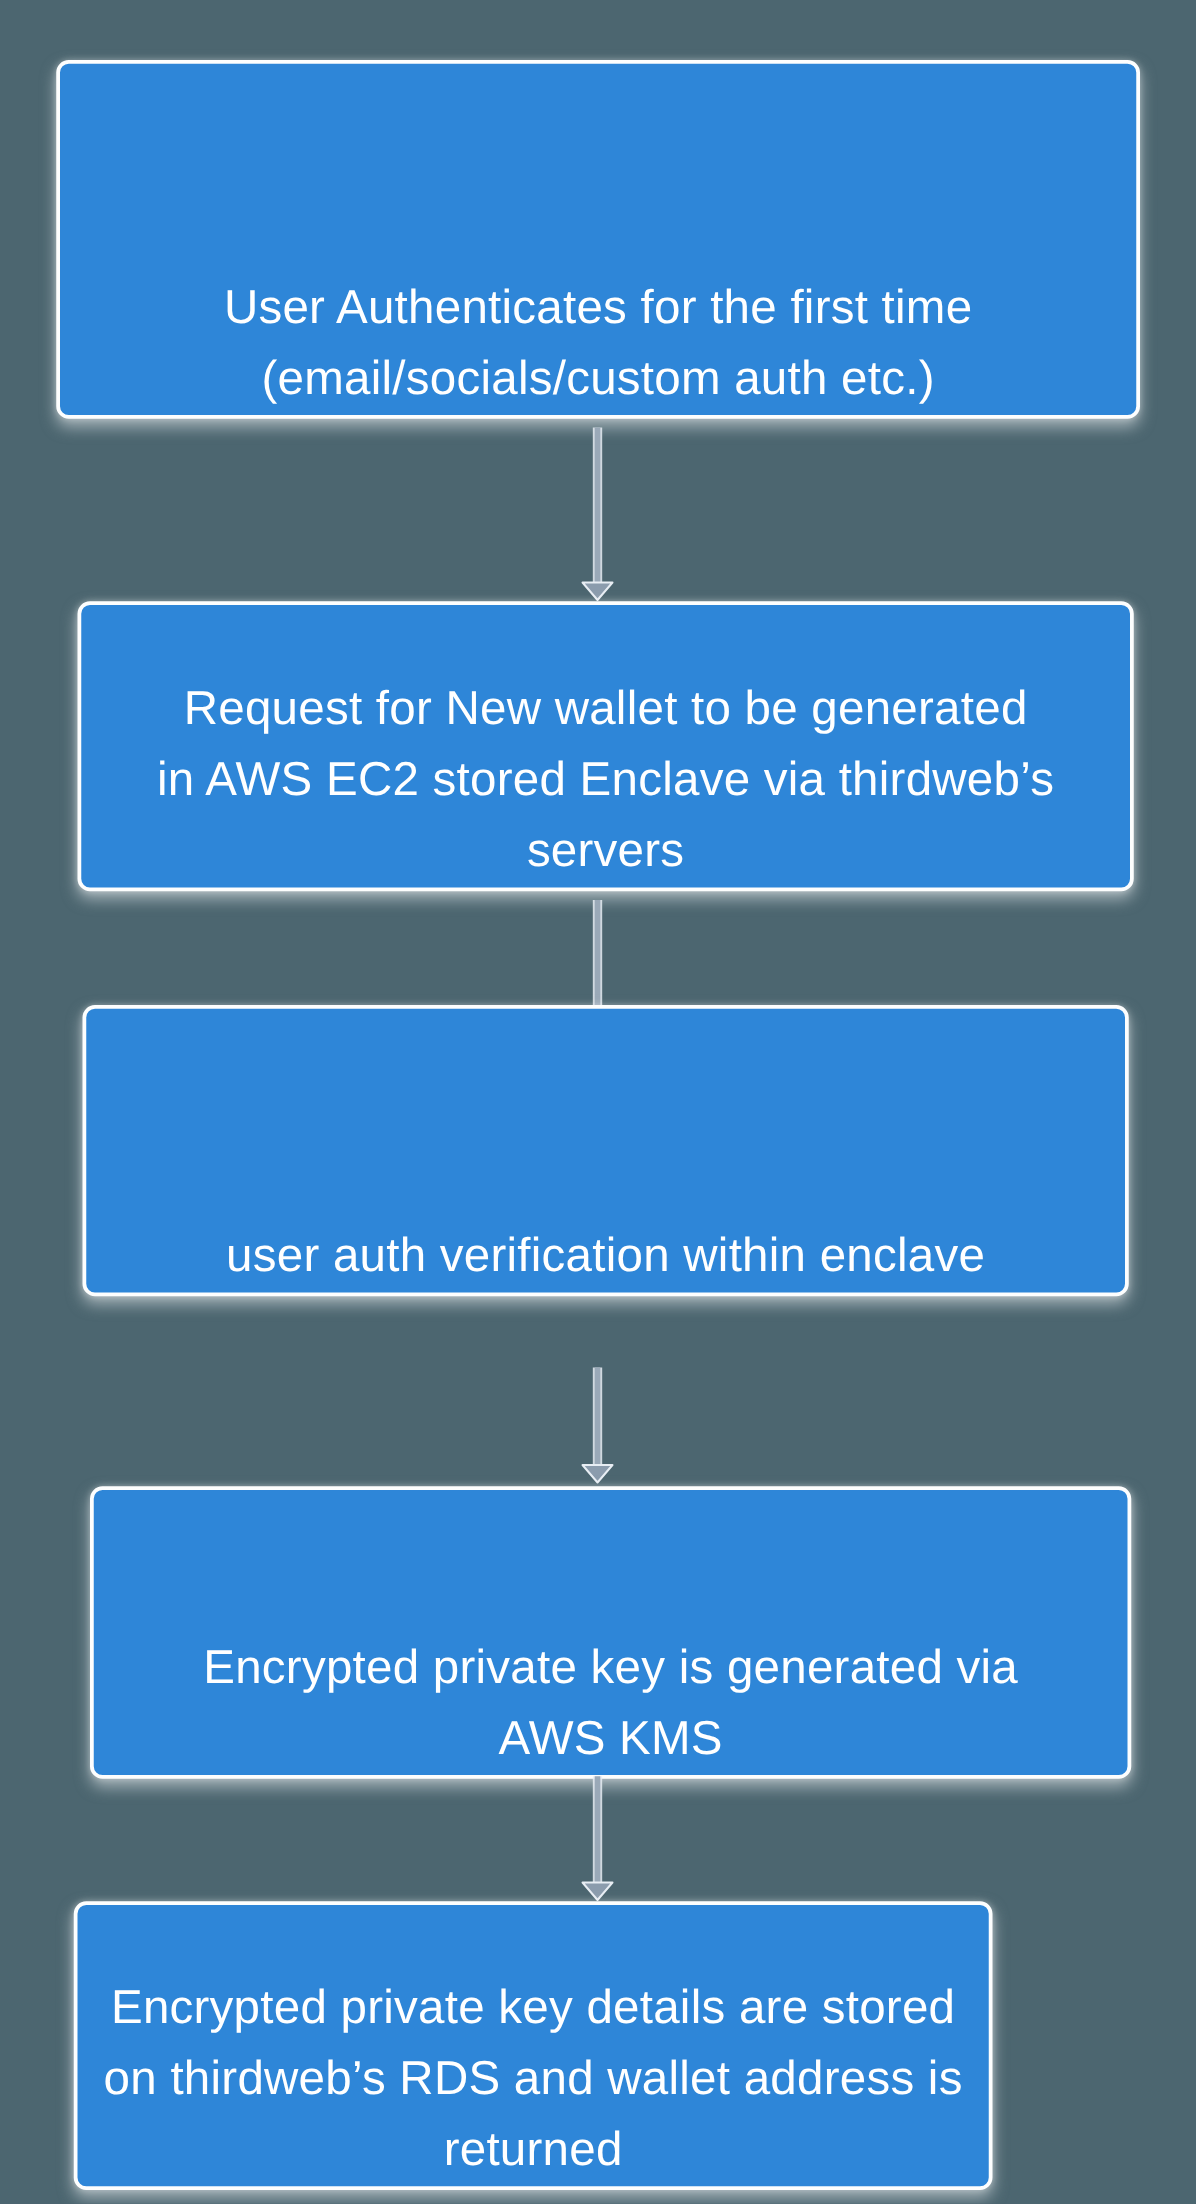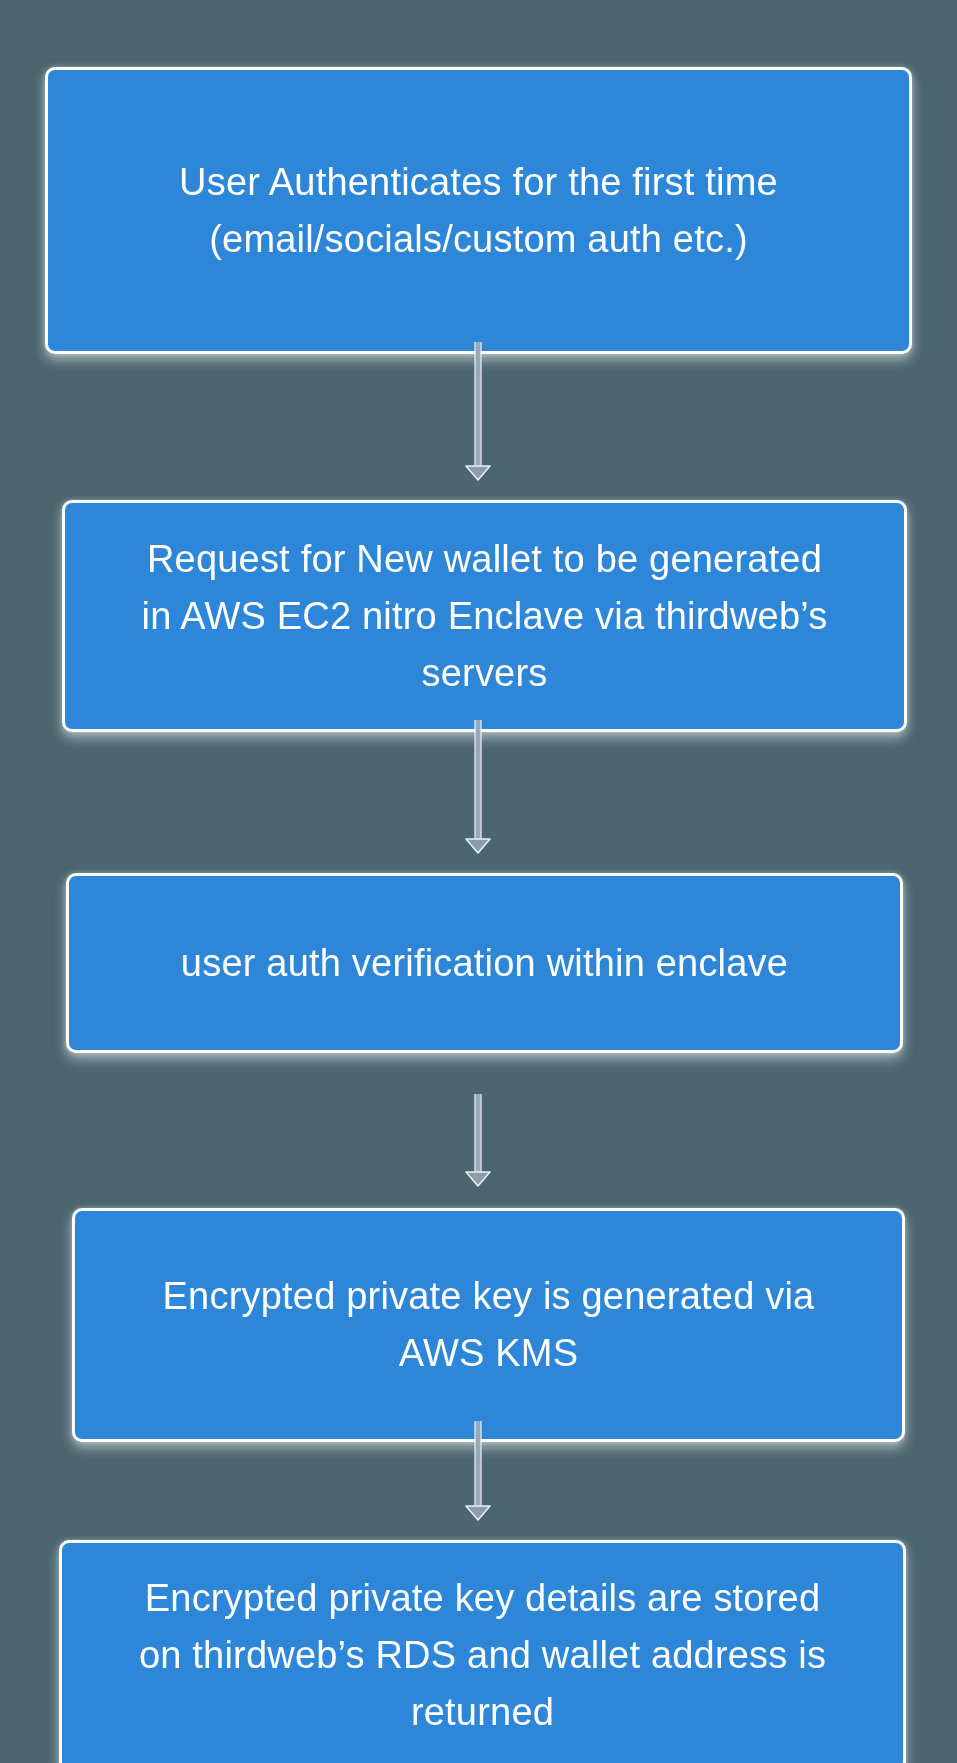--- a/index.html
+++ b/index.html
@@ -23,25 +23,24 @@
     width:957px;height:1763px;
     background:var(--bg);
   }
   .node{
     position:absolute;
     box-sizing:border-box;
     background:var(--node-fill);
     border:3px solid var(--node-border);
     border-radius:10px;
     display:flex;
-    align-items:center;
+    align-items:flex-end;
     justify-content:center;
     padding:0 18px;
     box-shadow:0 6px 12px rgba(250,252,254,0.50), 0 0 5px rgba(255,255,255,0.30);
-    margin-top:19px;
   }
   .node-label{
     white-space:pre-line;
     text-align:center;
     color:var(--node-text);
     font-size:38px;
     line-height:57px;
     font-weight:400;
     letter-spacing:0.2px;
   }
@@ -76,50 +75,50 @@
   </div>
 
   <svg class="arrow" style="left:452px;top:341px" width="52" height="140" viewBox="0 0 52 140">
     <line class="shaft-outline" x1="26" y1="1" x2="26" y2="127"></line>
     <line class="shaft" x1="26" y1="1" x2="26" y2="127"></line>
     <polygon class="head" points="14,125 38,125 26,139"></polygon>
   </svg>
 
   <div class="node" style="left:62px;top:481px;width:845px;height:232px">
     <span class="node-label">Request for New wallet to be generated
-in AWS EC2 nitro Enclave via thirdweb’s
+in AWS EC2 stored Enclave via thirdweb’s
 servers</span>
   </div>
 
   <svg class="arrow" style="left:452px;top:719px" width="52" height="135" viewBox="0 0 52 135">
     <line class="shaft-outline" x1="26" y1="1" x2="26" y2="122"></line>
     <line class="shaft" x1="26" y1="1" x2="26" y2="122"></line>
     <polygon class="head" points="14,120 38,120 26,134"></polygon>
   </svg>
 
-  <div class="node" style="left:66px;top:854px;width:837px;height:180px">
+  <div class="node" style="left:66px;top:804px;width:837px;height:233px">
     <span class="node-label">user auth verification within enclave</span>
   </div>
 
   <svg class="arrow" style="left:452px;top:1093px" width="52" height="94" viewBox="0 0 52 94">
     <line class="shaft-outline" x1="26" y1="1" x2="26" y2="81"></line>
     <line class="shaft" x1="26" y1="1" x2="26" y2="81"></line>
     <polygon class="head" points="14,79 38,79 26,93"></polygon>
   </svg>
 
   <div class="node" style="left:72px;top:1189px;width:833px;height:234px">
     <span class="node-label">Encrypted private key is generated via
 AWS KMS</span>
   </div>
 
   <svg class="arrow" style="left:452px;top:1420px" width="52" height="101" viewBox="0 0 52 101">
     <line class="shaft-outline" x1="26" y1="1" x2="26" y2="88"></line>
     <line class="shaft" x1="26" y1="1" x2="26" y2="88"></line>
     <polygon class="head" points="14,86 38,86 26,100"></polygon>
   </svg>
 
-  <div class="node" style="left:59px;top:1521px;width:847px;height:231px">
+  <div class="node" style="left:59px;top:1521px;width:735px;height:231px">
     <span class="node-label">Encrypted private key details are stored
 on thirdweb’s RDS and wallet address is
 returned</span>
   </div>
 
 </div>
 
 </body></html>

